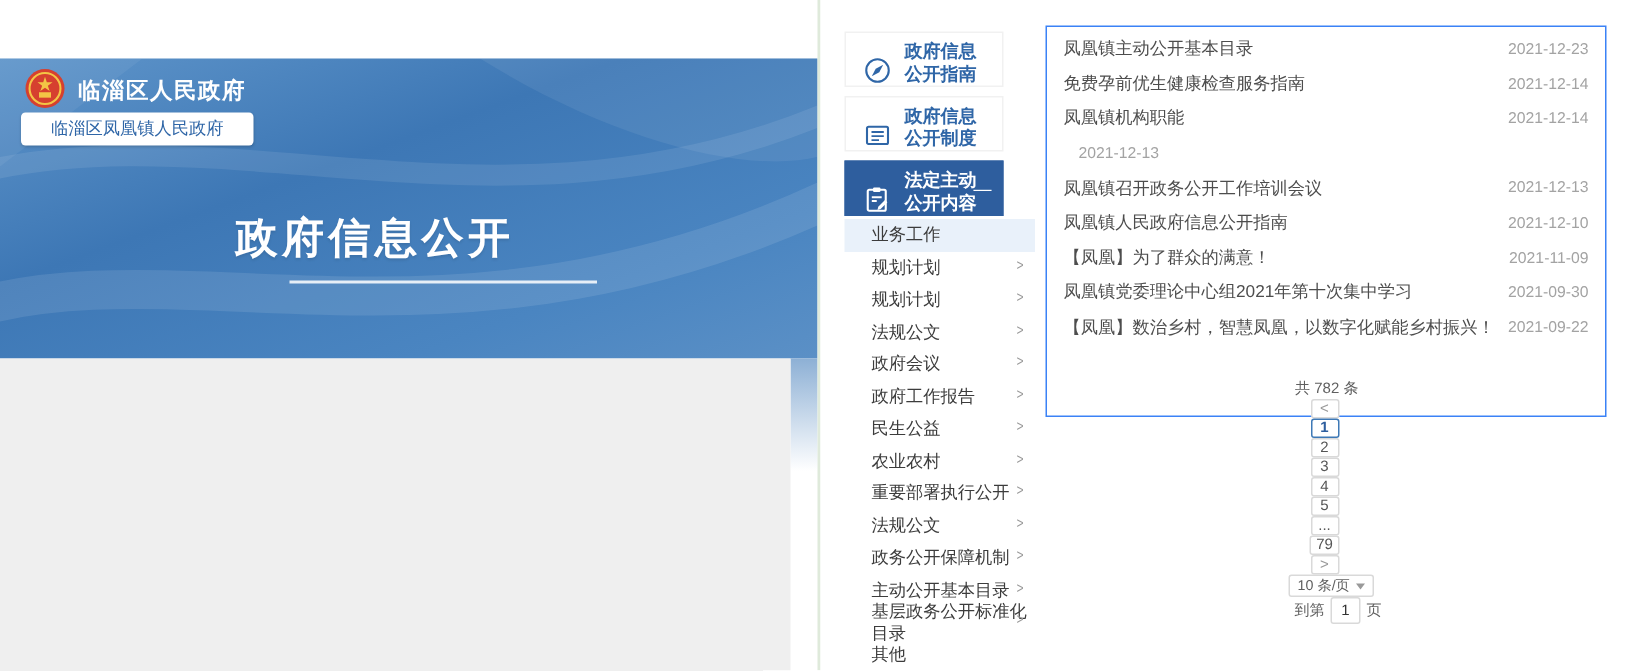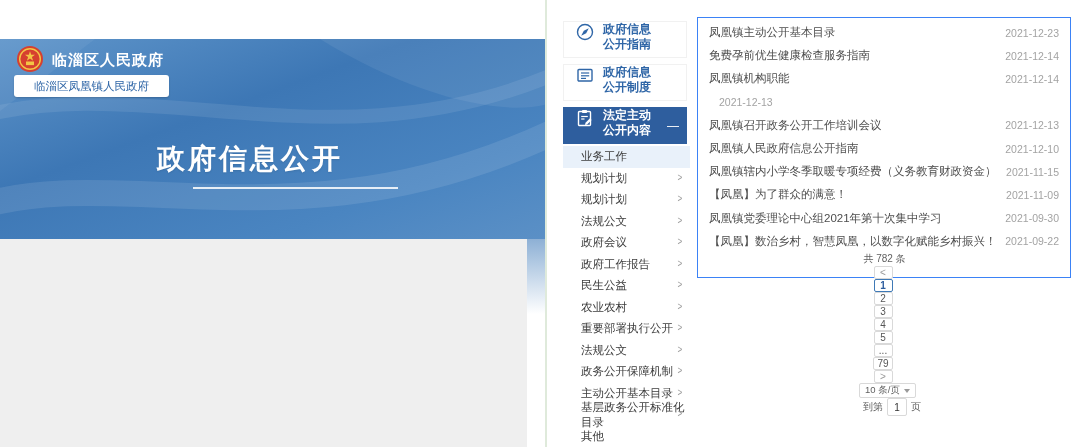--- a/index.html
+++ b/index.html
@@ -28,22 +28,22 @@
     font-size:11px; background:transparent; font-family:inherit; }
   .search-btn { position:absolute; right:6px; top:4px; width:14px; height:14px; cursor:pointer; }
   .side-icon { margin:0 7px 0 10px; display:flex; }
   .side-label { font-size:11.5px; line-height:1.25; font-weight:bold; }
 
   .panel-divider { position:absolute; left:545px; top:0; width:2px; height:447px; background:#dfeadb; }
 
   
   .right-panel { position:absolute; left:547px; top:0; width:541px; height:447px; background:#ffffff; }
   .rp-sidebar { position:absolute; left:16px; top:21px; width:127px; }
-  .rp-menu-item { position:relative; width:124px; height:37px; margin-bottom:6px; background:#ffffff;
-    border:1px solid #f1f1f1; display:flex; align-items:flex-start; color:#2f66a7; cursor:pointer; }
+  .rp-menu-item { position:relative; width:106px; height:37px; margin-bottom:6px; background:#ffffff;
+    border:1px solid #f1f1f1; display:flex; align-items:flex-end; color:#2f66a7; cursor:pointer; }
   .rp-menu-item .side-icon { margin:0 8px 0 11px; }
   .rp-menu-item .side-label { font-size:12px; }
   .rp-menu-item.active { background:#2e5e9e; border-color:#2e5e9e; color:#ffffff; }
   .menu-collapse { position:absolute; right:7px; top:50%; transform:translateY(-50%); font-size:12px; color:#ffffff; }
 
   .rp-submenu { position:absolute; left:16px; top:146px; width:127px; }
   .rp-sub-item { position:relative; height:21.5px; display:flex; align-items:center; padding-left:18px;
     font-size:11.5px; color:#3c3c3c; cursor:pointer;font-family:Liberation Mono, monospace; }
   .rp-sub-item.selected { background:#e9f1fa; }
   .sub-arrow { position:absolute; right:7px; color:#9a9a9a; font-size:10px; transform:scaleX(0.8); }
@@ -223,24 +223,20 @@
           </div>
         <div class="list-row">
             <span class="row-title">凤凰镇召开政务公开工作培训会议</span>
             <span class="row-date">2021-12-13</span>
           </div>
         <div class="list-row">
             <span class="row-title">凤凰镇人民政府信息公开指南</span>
             <span class="row-date">2021-12-10</span>
           </div>
         <div class="list-row">
-            <span class="row-title">凤凰镇辖内小学冬季取暖专项经费（义务教育财政资金）</span>
-            <span class="row-date">2021-11-15</span>
-          </div>
-        <div class="list-row">
             <span class="row-title">【凤凰】为了群众的满意！</span>
             <span class="row-date">2021-11-09</span>
           </div>
         <div class="list-row">
             <span class="row-title">凤凰镇党委理论中心组2021年第十次集中学习</span>
             <span class="row-date">2021-09-30</span>
           </div>
         <div class="list-row">
             <span class="row-title">【凤凰】数治乡村，智慧凤凰，以数字化赋能乡村振兴！</span>
             <span class="row-date">2021-09-22</span>

